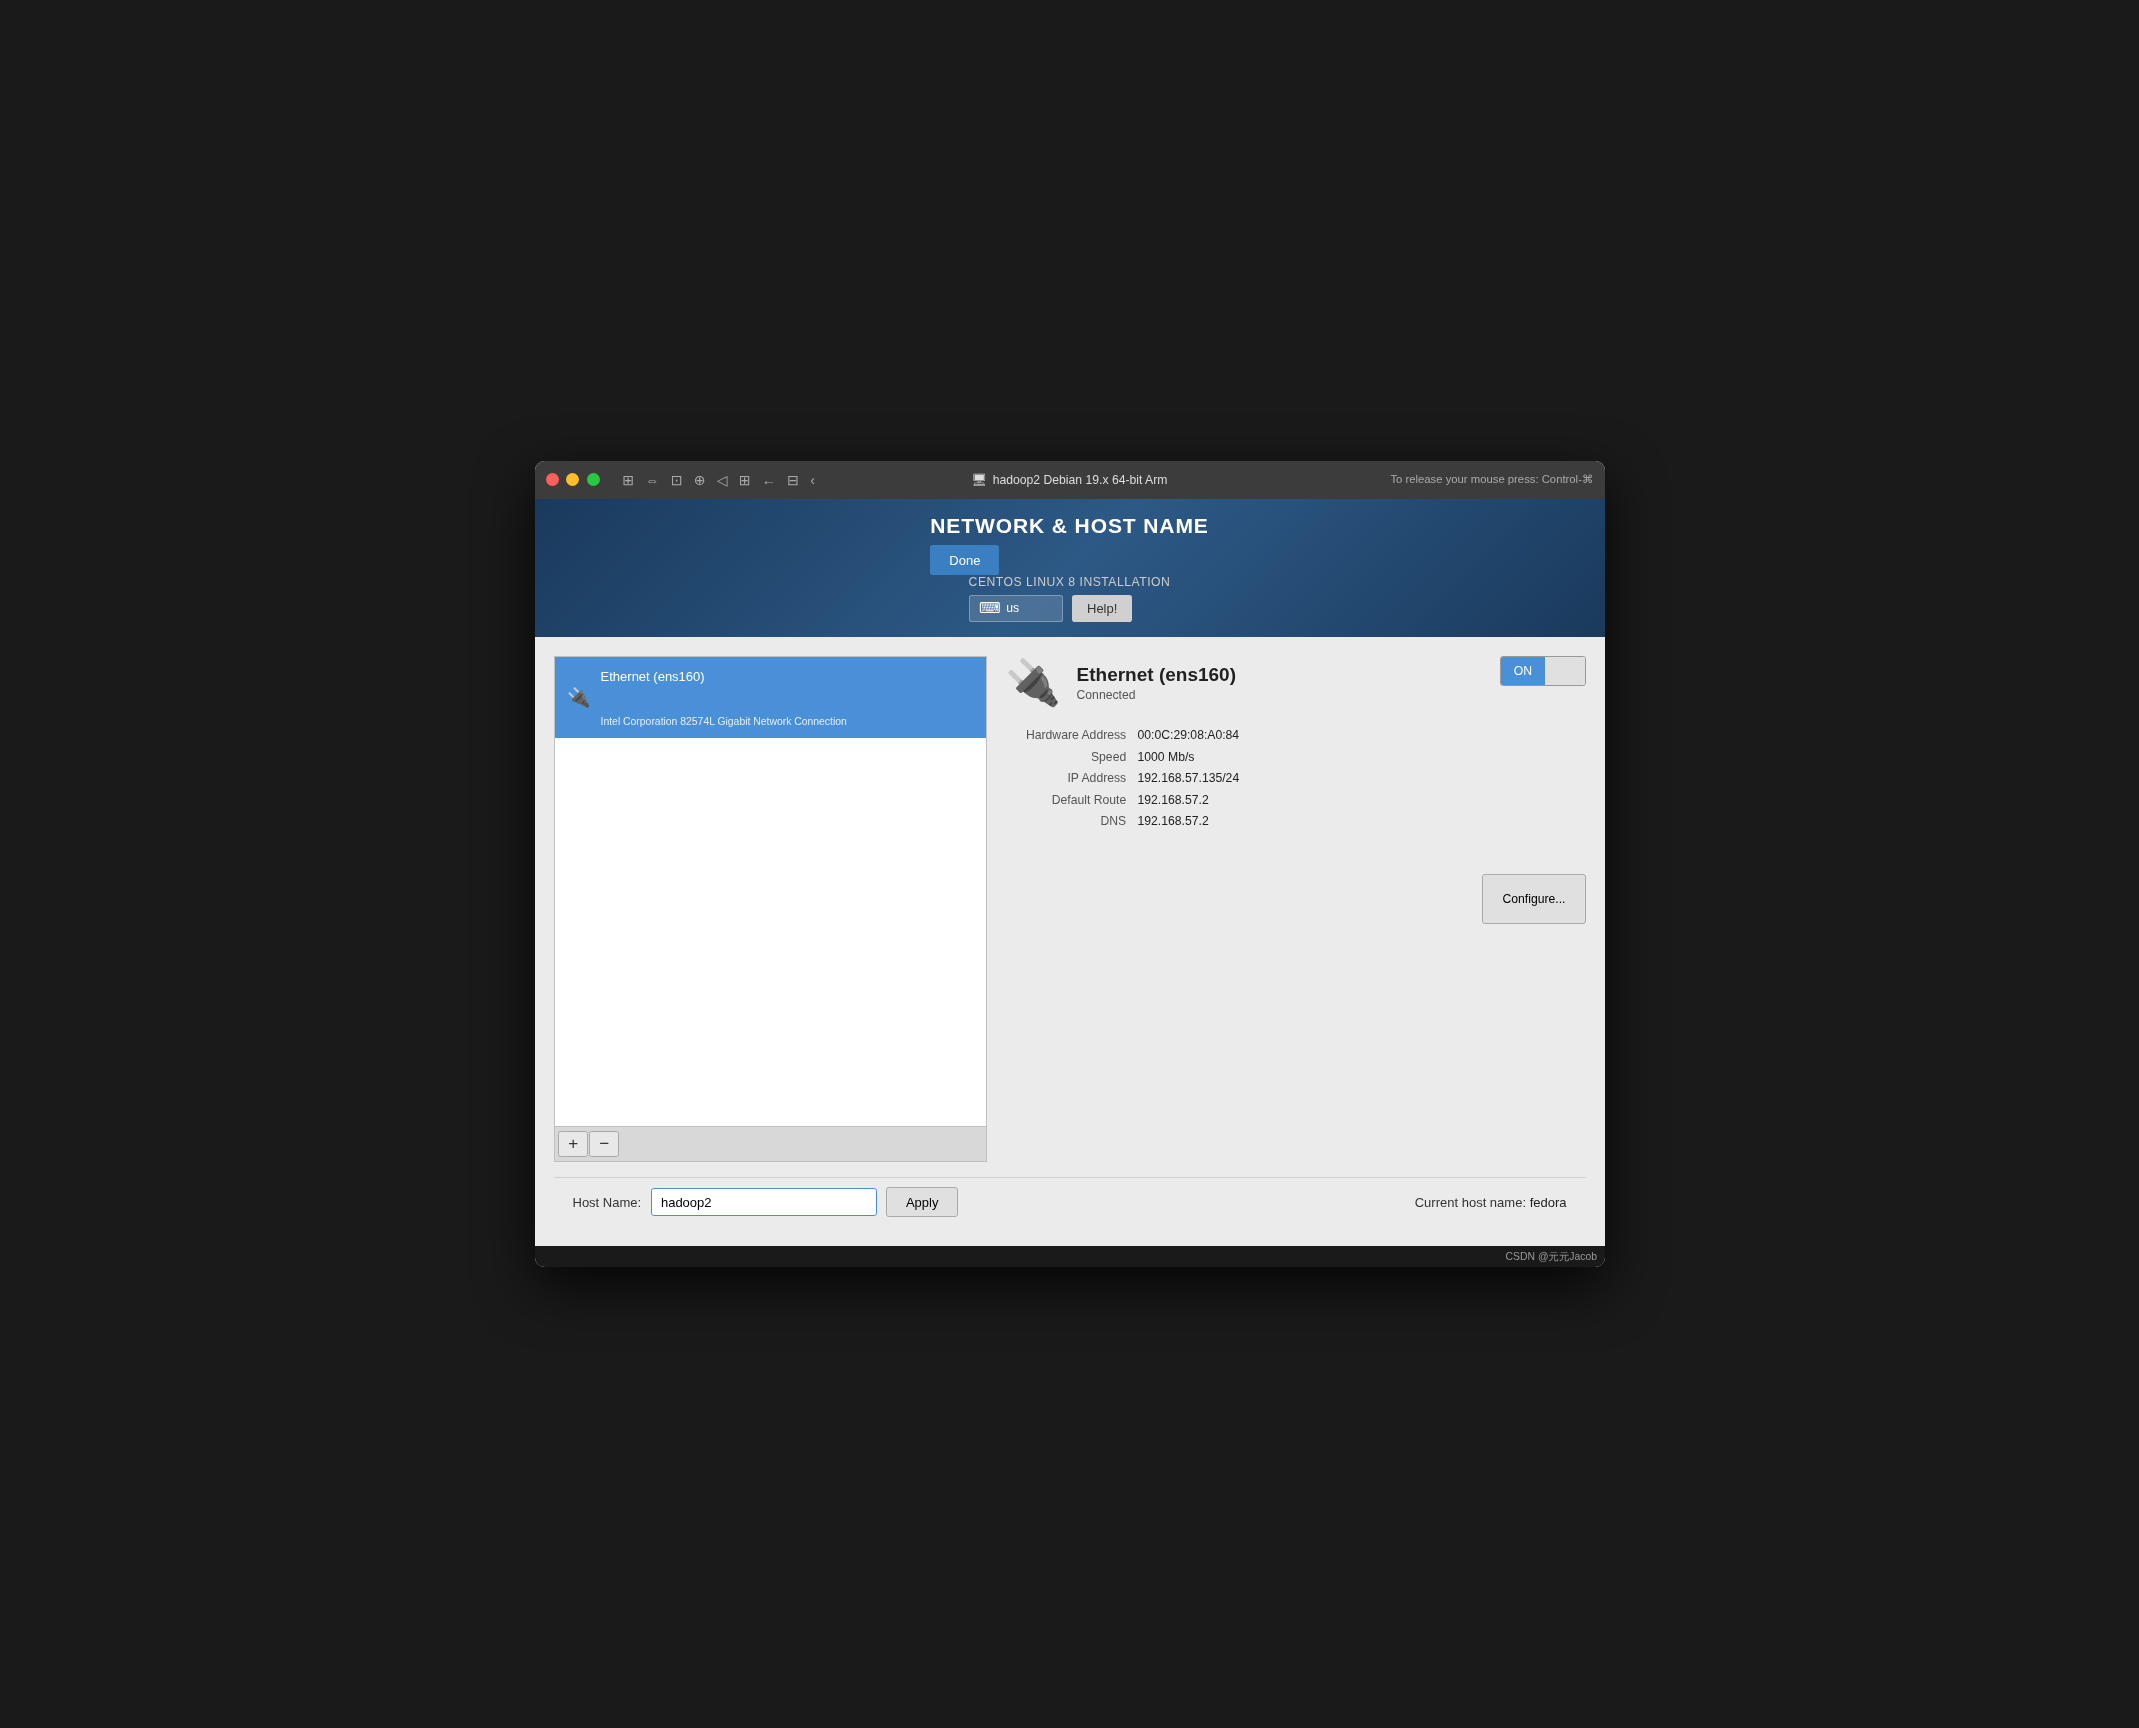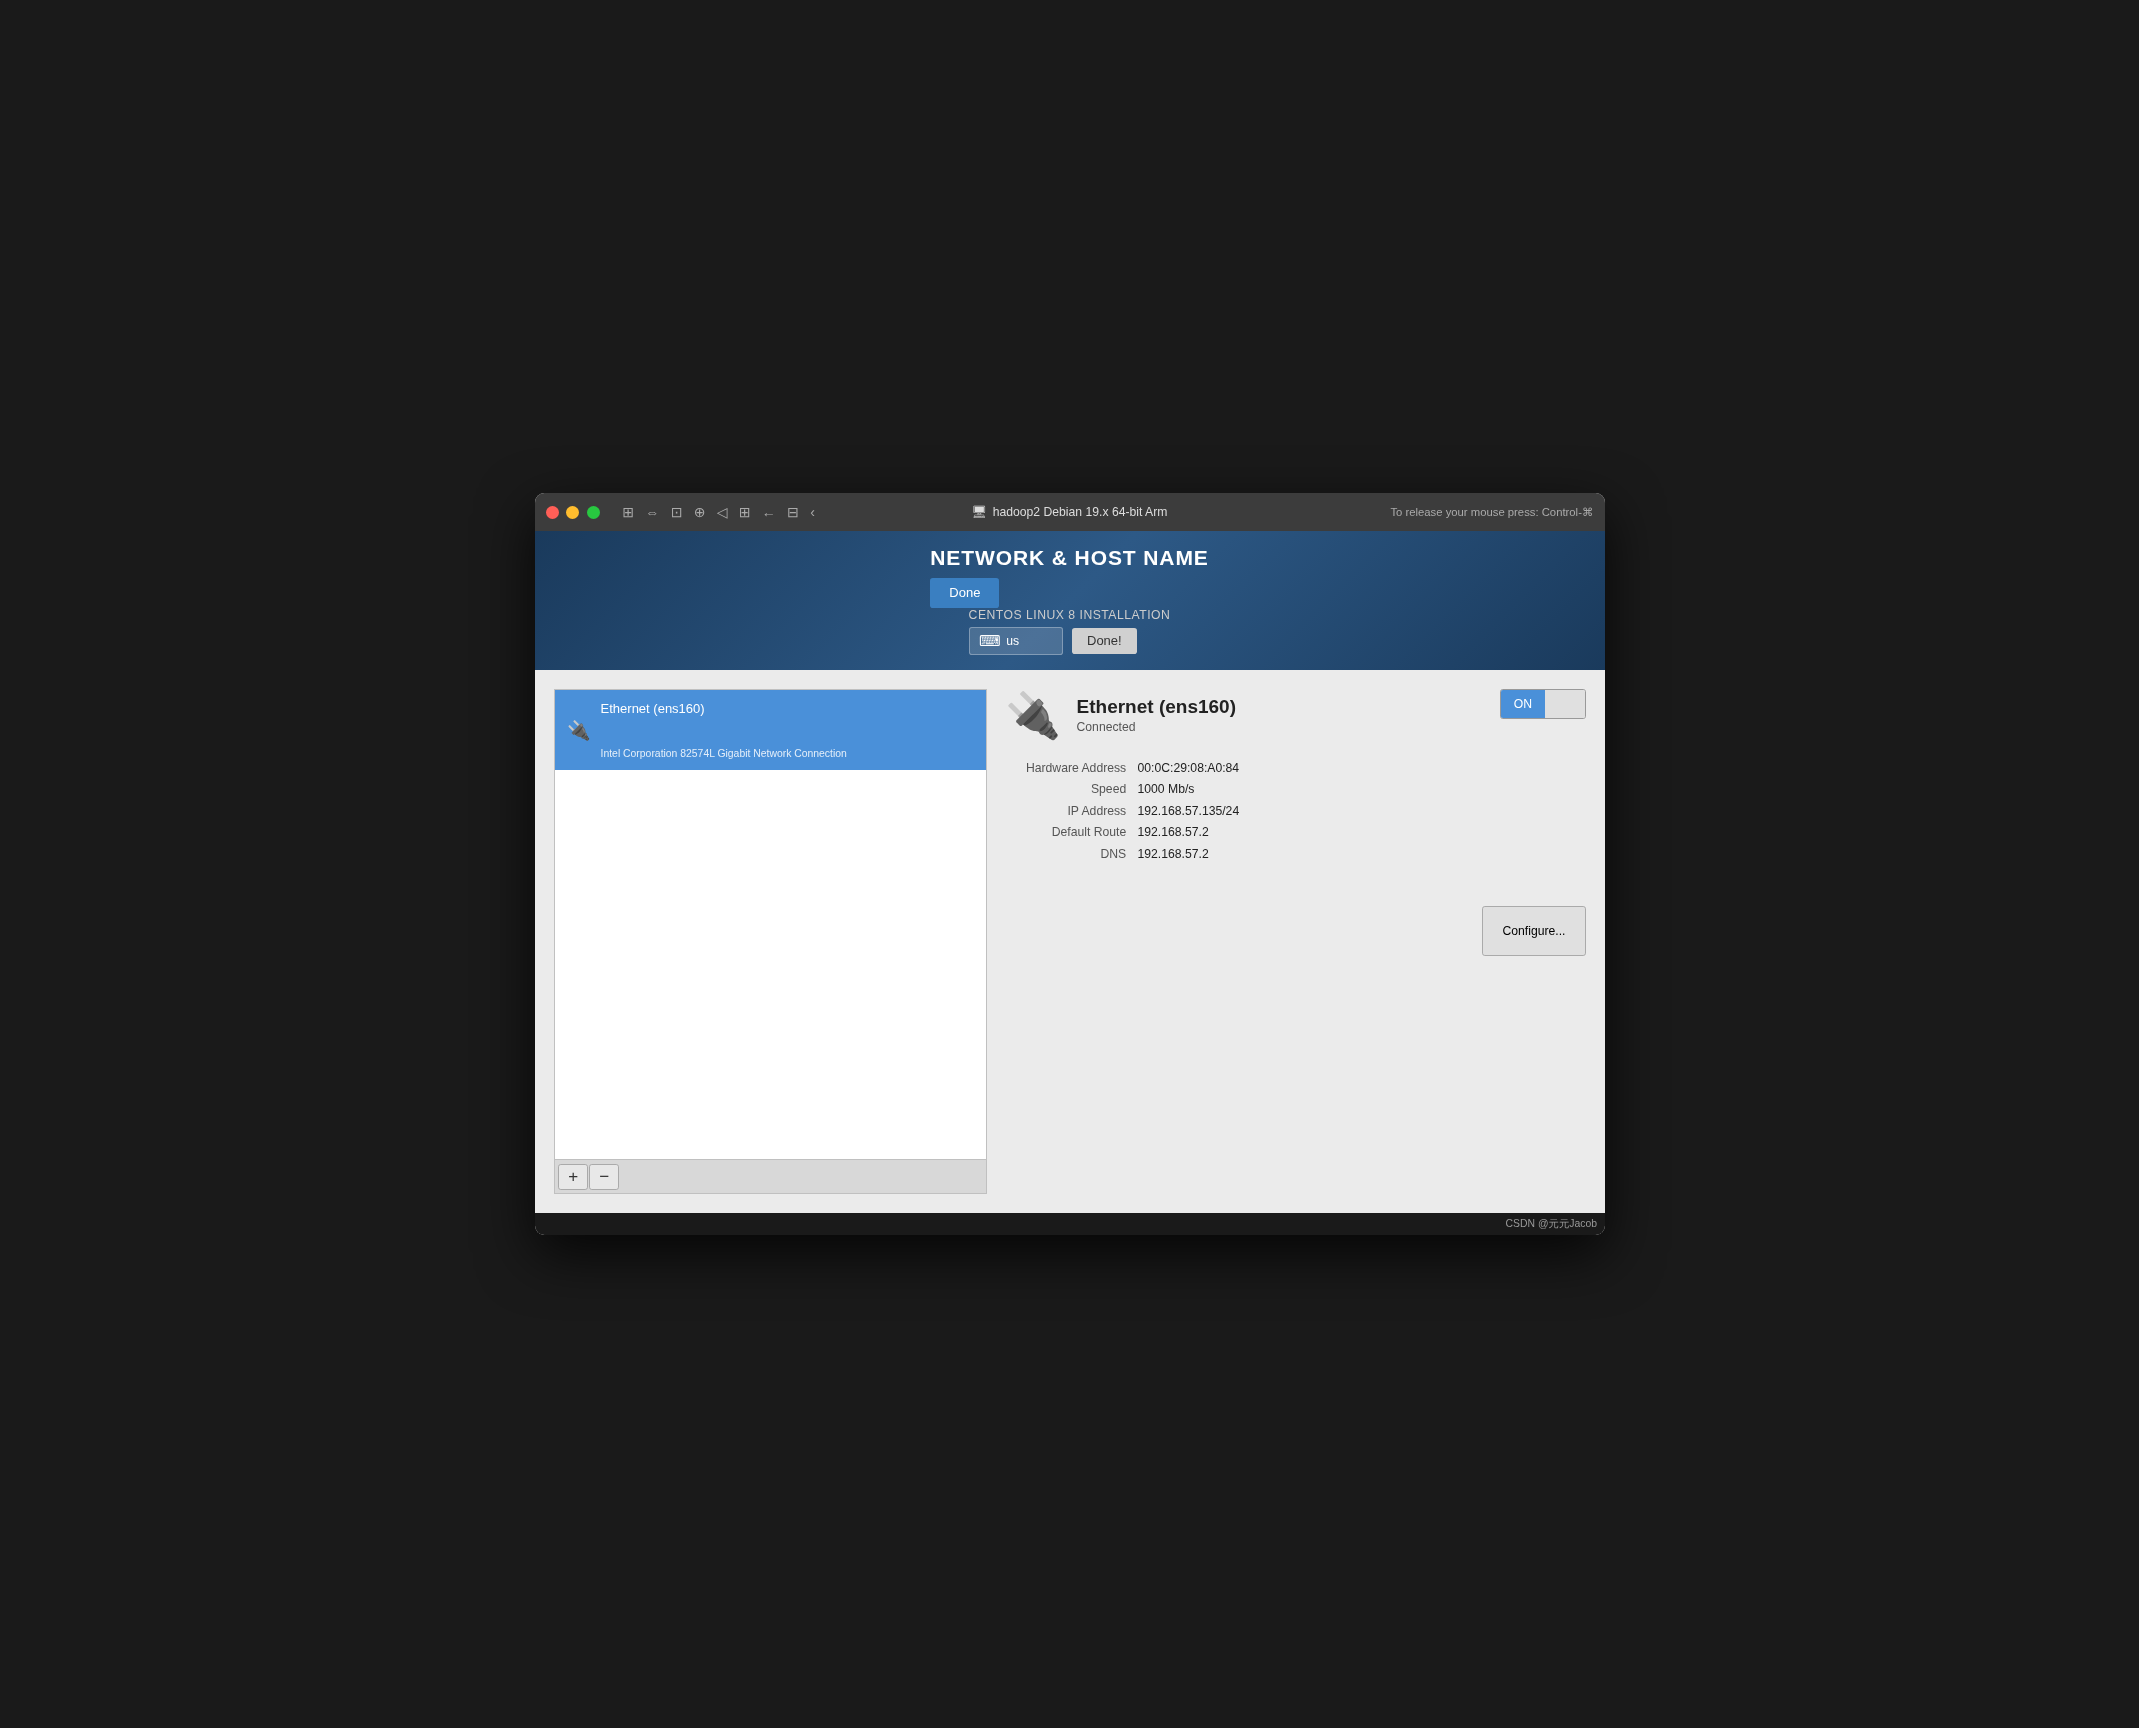--- a/index.html
+++ b/index.html
@@ -362,21 +362,21 @@
       <button class="done-btn">Done</button>
     </div>
     <div class="app-header-right">
       <div>
         <div class="centos-label">CENTOS LINUX 8 INSTALLATION</div>
         <div style="display:flex; gap:9.4px; margin-top:5.6px; align-items:center;">
           <div class="keyboard-input">
             <span style="font-size:15px;">⌨</span>
             <span>us</span>
           </div>
-          <button class="help-btn">Done!</button>
+          <button class="help-btn">Help!</button>
         </div>
       </div>
     </div>
   </div>
 
   <div class="app-content">
     <div class="main-panel">
 
       <div class="network-list-panel">
         <div class="network-list">
@@ -429,17 +429,28 @@
           <div class="detail-row">
             <div class="detail-label">DNS</div>
             <div class="detail-value">192.168.57.2</div>
           </div>
         </div>
 
         <button class="configure-btn">Configure...</button>
       </div>
     </div>
 
+    <div class="bottom-bar">
+      <div class="hostname-group">
+        <label class="hostname-label">Host Name:</label>
+        <input class="hostname-input" type="text" value="hadoop2" style="">
+        <button class="apply-btn">Apply</button>
+      </div>
+      <div class="current-hostname">
+        <span>Current host name:</span>
+        <span class="current-hostname-value">fedora</span>
+      </div>
+    </div>
   </div>
 
   <div class="watermark">CSDN @元元Jacob</div>
 </div>
 
 
 </body></html>

